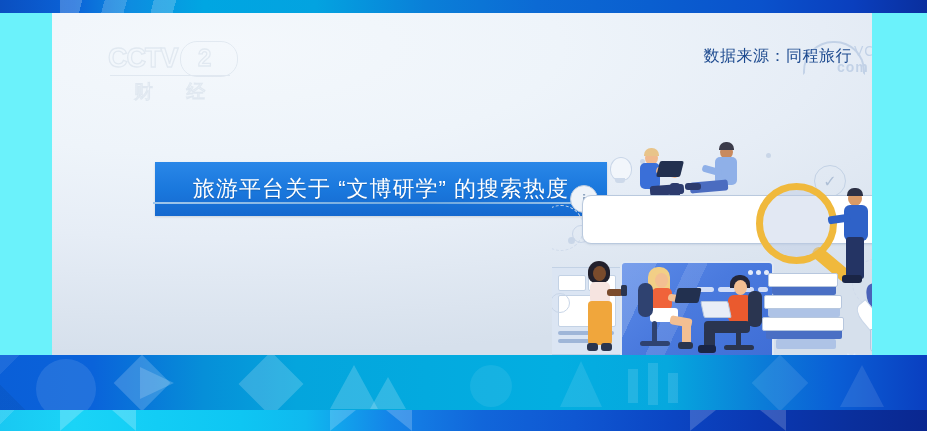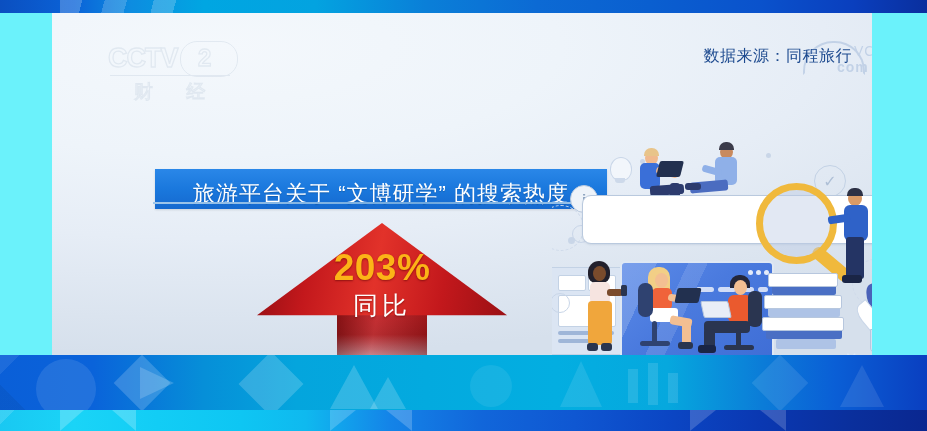--- a/index.html
+++ b/index.html
@@ -86,24 +86,24 @@
   }
   .wm .wm-arc{
     position:absolute;left:6px;top:2px;width:58px;height:30px;
     border:2px solid #2a5ea8;border-bottom-color:transparent;border-radius:30px 30px 0 0;
   }
   .wm .wm-t1{position:absolute;left:40px;top:4px;font-size:14px;font-weight:400;letter-spacing:1px;margin-left:17px;}
   .wm .wm-t2{position:absolute;left:40px;top:20px;font-size:14px;font-weight:700;letter-spacing:1px;}
 
   
   .banner{
-    position:absolute;left:103px;top:156px;width:452px;height:40px;
+    position:absolute;left:103px;top:149px;width:452px;height:54px;
     background:linear-gradient(180deg,#2a87e8 0%,#1a78dd 50%,#1569cf 100%);
     box-shadow:0 1px 2px rgba(0,0,0,.12);
-    display:flex;align-items:flex-end;justify-content:center;
+    display:flex;align-items:center;justify-content:center;
   }
   .banner span{
     color:#ffffff;font-size:22px;letter-spacing:1px;white-space:nowrap;
     text-shadow:0 1px 1px rgba(0,0,0,.18);
   }
   .banner-rule{
     position:absolute;left:101px;top:189px;width:456px;height:2px;
     background:linear-gradient(90deg,#9fc6ea,#6fa8de 60%,#9fc6ea);
   }
 
@@ -268,26 +268,20 @@
       <div class="wm-arc"></div>
       <div class="wm-t1">VCG</div>
       <div class="wm-t2">com</div>
     </div>
 
     <div class="banner">
       <span>旅游平台关于 “文博研学” 的搜索热度</span>
     </div>
     <div class="banner-rule"></div>
 
-    <div class="arrow-wrap">
-      <div class="arrow-stem"></div>
-      <div class="arrow-head"></div>
-      <div class="arrow-pct">203%</div>
-      <div class="arrow-yoy">同比</div>
-    </div>
 
     <div class="illus">
 
       <div class="deco-ring" style="left:-14px;top:72px;width:44px;height:44px;"></div>
       <div class="deco-ring" style="left:300px;top:126px;width:46px;height:46px;"></div>
       <div class="deco-dot" style="left:16px;top:104px;width:7px;height:7px;"></div>
 
       <div class="deco-dot" style="left:88px;top:26px;width:5px;height:5px;"></div>
       <div class="deco-dot" style="left:214px;top:20px;width:5px;height:5px;"></div>
 

